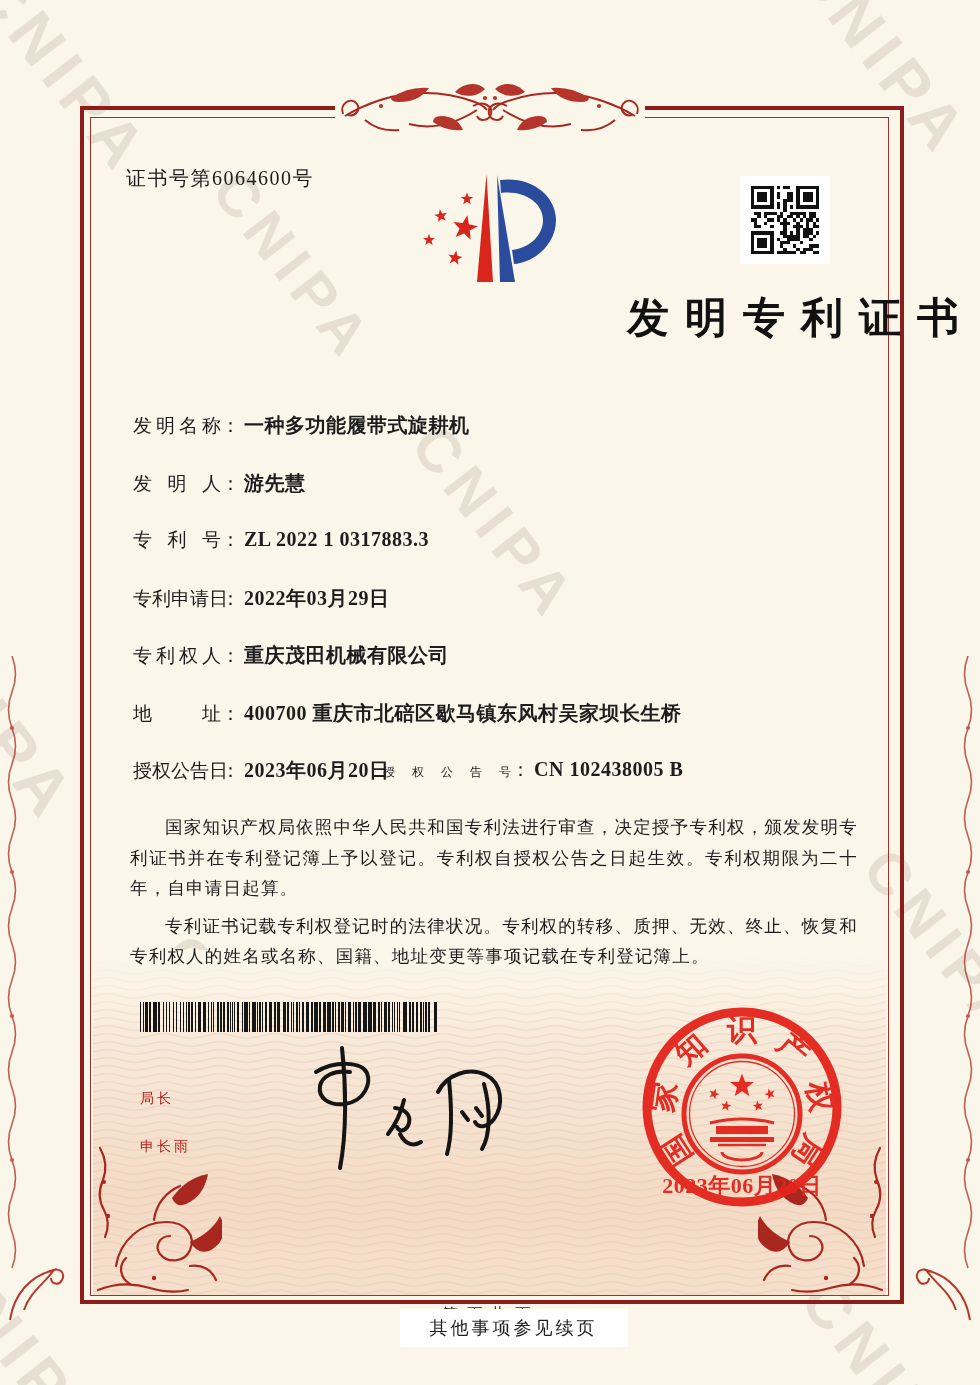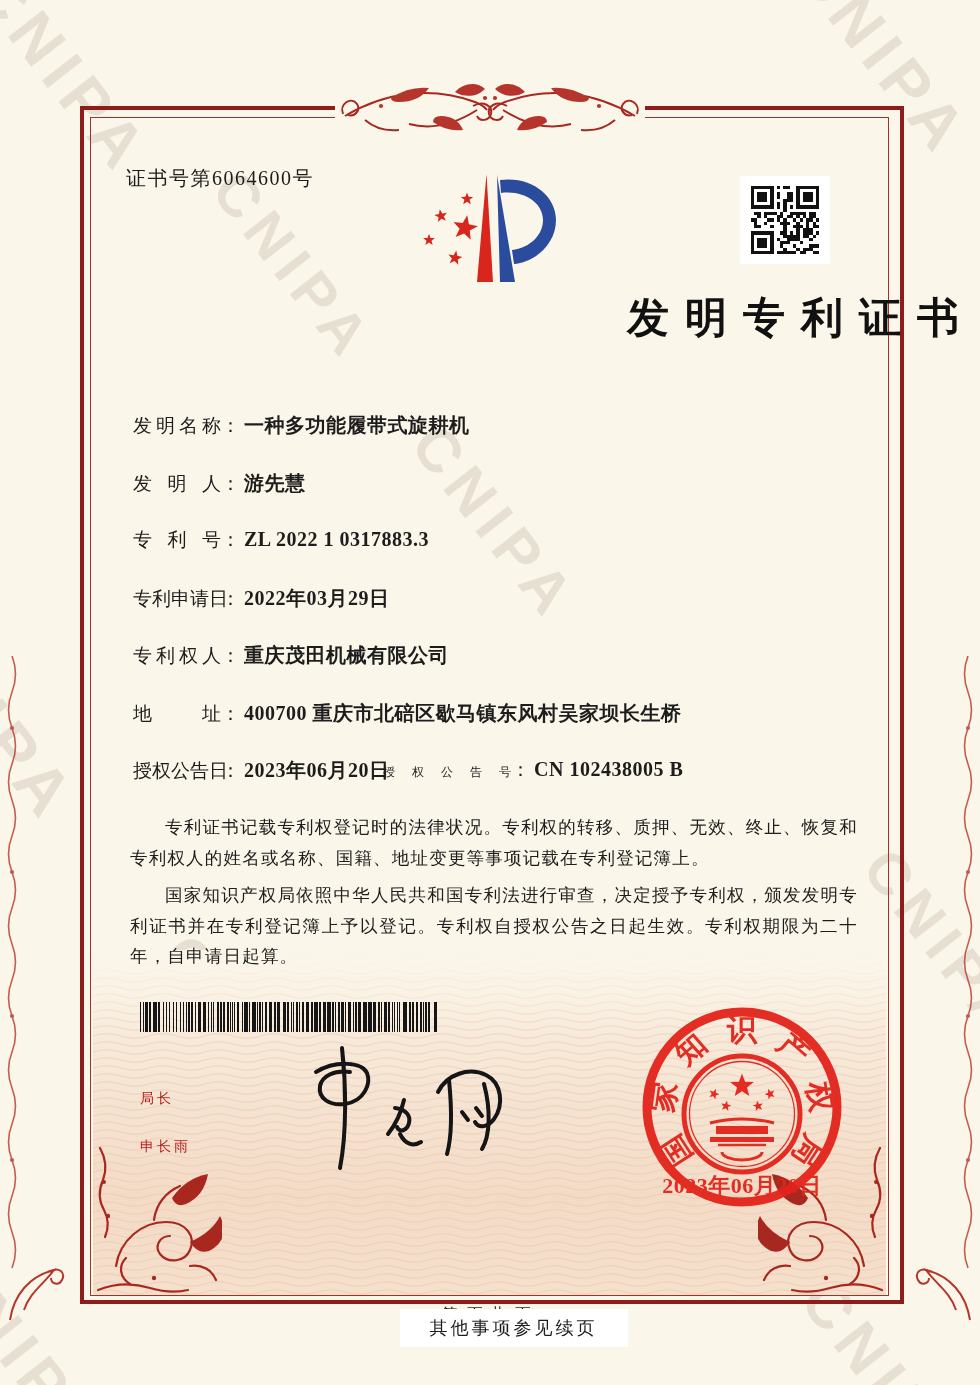--- a/index.html
+++ b/index.html
@@ -492,22 +492,22 @@
       <span class="flabel">地址</span><span class="colon">：</span><span class="fvalue">400700 重庆市北碚区歇马镇东风村吴家坝长生桥</span>
     </div>
     <div class="frow" style="top:757px;width:740px">
       <span class="flabel">授权公告日</span><span class="colon">：</span><span class="fvalue">2023年06月20日</span>
       <span class="grant2">
         <span class="flabel2">授权公告号</span><span class="colon">：</span><span class="fvalue">CN 102438005 B</span>
       </span>
     </div>
 
     <div class="paras">
+      <p>国家知识产权局依照中华人民共和国专利法进行审查，决定授予专利权，颁发发明专利证书并在专利登记簿上予以登记。专利权自授权公告之日起生效。专利权期限为二十年，自申请日起算。</p>
       <p>专利证书记载专利权登记时的法律状况。专利权的转移、质押、无效、终止、恢复和专利权人的姓名或名称、国籍、地址变更等事项记载在专利登记簿上。</p>
-      <p>国家知识产权局依照中华人民共和国专利法进行审查，决定授予专利权，颁发发明专利证书并在专利登记簿上予以登记。专利权自授权公告之日起生效。专利权期限为二十年，自申请日起算。</p>
     </div>
 
     <svg id="barcode" class="barcode" width="297" height="30" viewBox="0 0 297 30">
         <rect x="0" y="0" width="1" height="30" fill="#151515"></rect>
         <rect x="3" y="0" width="1" height="30" fill="#151515"></rect>
         <rect x="5" y="0" width="3" height="30" fill="#151515"></rect>
         <rect x="9" y="0" width="2" height="30" fill="#151515"></rect>
         <rect x="13" y="0" width="4" height="30" fill="#151515"></rect>
         <rect x="18" y="0" width="2" height="30" fill="#151515"></rect>
         <rect x="23" y="0" width="1" height="30" fill="#151515"></rect>

